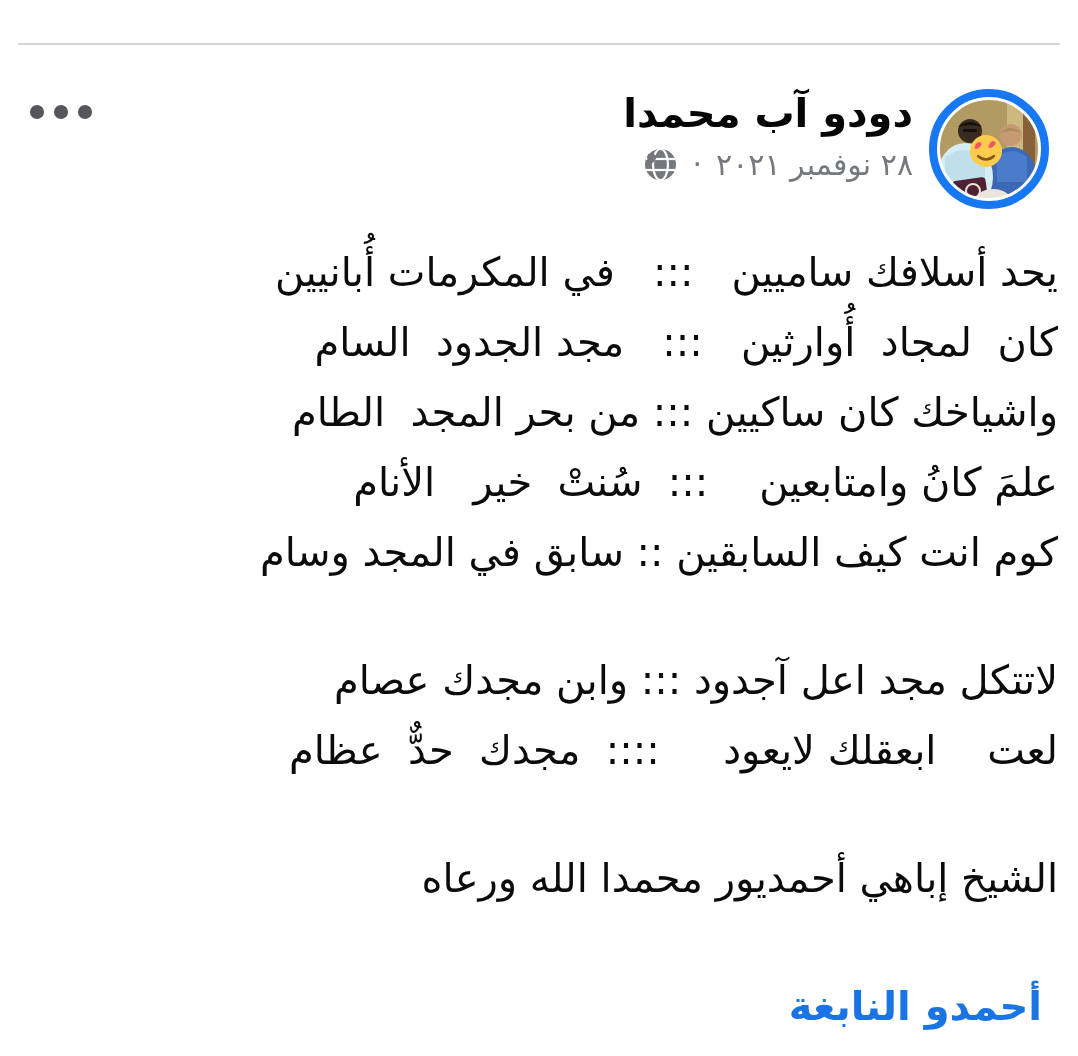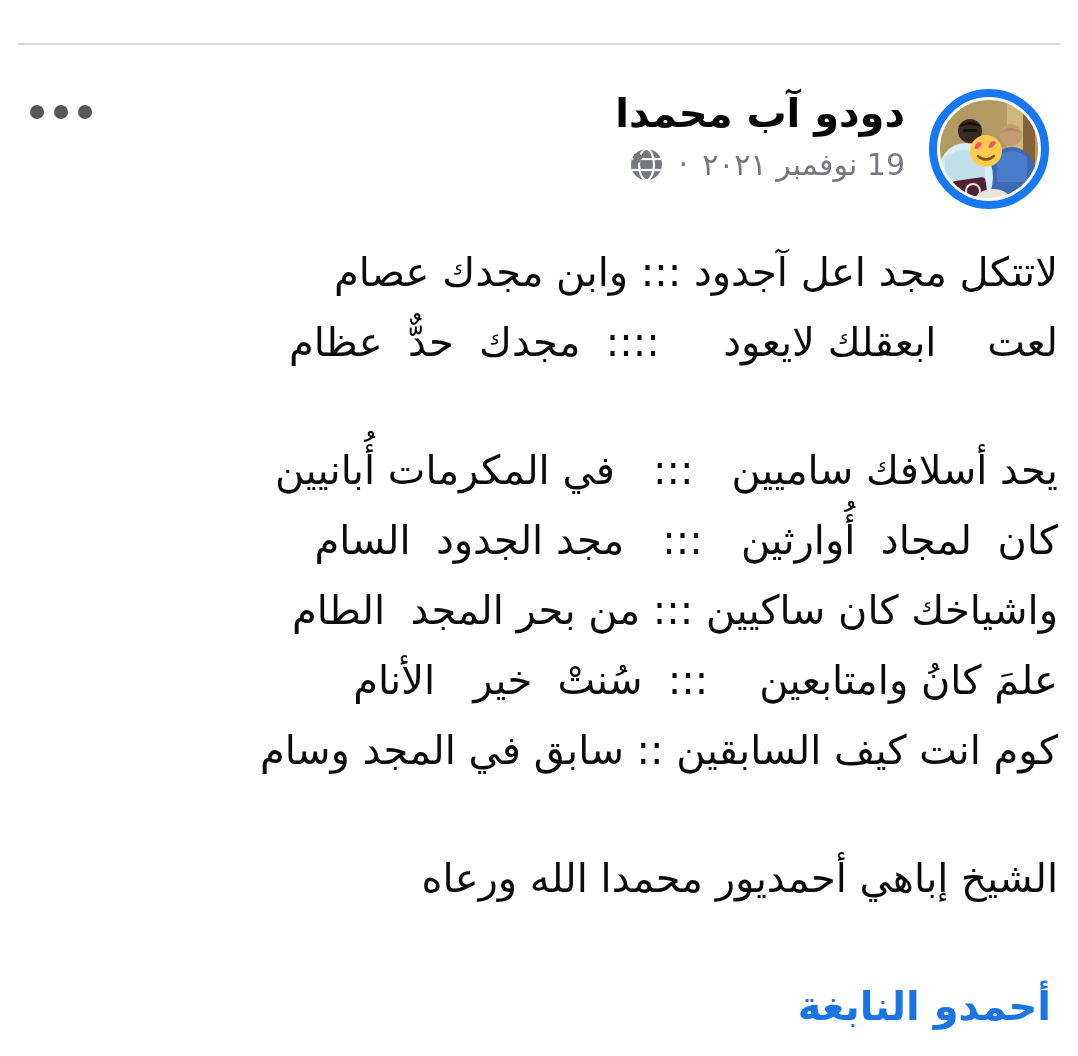--- a/index.html
+++ b/index.html
@@ -5,21 +5,21 @@
   * { margin:0; padding:0; box-sizing:border-box; }
   html,body { width:1078px; height:1056px; background:#ffffff; overflow:hidden;
               font-family:"DejaVu Sans", sans-serif; }
   .screen { position:relative; width:1078px; height:1056px; background:#ffffff; }
 
   .top-divider { position:absolute; top:43px; left:18px; right:18px; height:2px;
                  background:#d6d8db; }
 
   
   .avatar-wrap { position:absolute; top:87px; right:27px; width:124px; height:124px; cursor:pointer; }
-  .author-block { position:absolute; top:90px; right:173px; text-align:right; direction:rtl; }
+  .author-block { position:absolute; top:90px; right:165px; text-align:right; direction:rtl; }
   .author-name { font-size:40px; font-weight:bold; color:#050505; line-height:1.15;
                  letter-spacing:0.5px; }
   .post-meta { margin-top:10px; display:flex; flex-direction:row; align-items:center;
                justify-content:flex-start; gap:12px; direction:rtl;
                color:#75787d; font-size:30px; line-height:1; }
   .meta-dot { font-size:30px; color:#75787d; padding:0 2px; }
   .globe { width:37px; height:37px; display:block; }
 
   .more-menu { position:absolute; top:97px; left:30px; width:62px; height:30px;
                display:flex; align-items:center; justify-content:space-between;
@@ -84,47 +84,47 @@
       </g>
 
       <circle cx="62" cy="62" r="52" fill="none" stroke="#ffffff" stroke-width="6"></circle>
       <circle cx="62" cy="62" r="56" fill="none" stroke="#1877f2" stroke-width="8"></circle>
     </svg>
   </div>
 
   <div class="author-block">
     <div class="author-name">دودو آب محمدا</div>
     <div class="post-meta">
-      <span>19 نوفمبر ٢٠٢١</span>
+      <span>٢٨ نوفمبر ٢٠٢١</span>
       <span class="meta-dot">·</span>
       <svg class="globe" viewBox="0 0 37 37">
         <circle cx="18.5" cy="18.5" r="15.5" fill="#75787d"></circle>
         <g stroke="#ffffff" stroke-width="2.2" fill="none">
           <ellipse cx="18.5" cy="18.5" rx="7.5" ry="15.5"></ellipse>
           <path d="M4 13 H33"></path>
           <path d="M4 24 H33"></path>
         </g>
         <path d="M6 8 q6 -2 9 3 l-4 6 l-6 -2 Z" fill="#75787d" stroke="none"></path>
       </svg>
     </div>
   </div>
 
   <div class="post-body">
     <p>
-      <span class="pline">لاتتكل مجد اعل آجدود ::: وابن مجدك عصام</span>
-      <span class="pline">لعت    ابعقلك لايعود     ::::  مجدك  حدٌّ  عظام</span>
-    </p>
-    <p>
       <span class="pline">يحد أسلافك ساميين   :::   في المكرمات أُبانيين</span>
       <span class="pline">كان  لمجاد  أُوارثين   :::   مجد الجدود  السام</span>
       <span class="pline">واشياخك كان ساكيين ::: من بحر المجد  الطام</span>
       <span class="pline">علمَ كانُ وامتابعين    :::  سُنتْ  خير   الأنام</span>
       <span class="pline">كوم انت كيف السابقين :: سابق في المجد وسام</span>
     </p>
     <p>
+      <span class="pline">لاتتكل مجد اعل آجدود ::: وابن مجدك عصام</span>
+      <span class="pline">لعت    ابعقلك لايعود     ::::  مجدك  حدٌّ  عظام</span>
+    </p>
+    <p>
       <span class="pline">الشيخ إباهي أحمديور محمدا الله ورعاه</span>
     </p>
-    <p style="margin:7px;">
+    <p style="margin:16px;">
       <span class="post-tag" style="color: rgb(27, 116, 228);">أحمدو النابغة</span>
     </p>
   </div>
 
 </div>
 
 </body></html>

